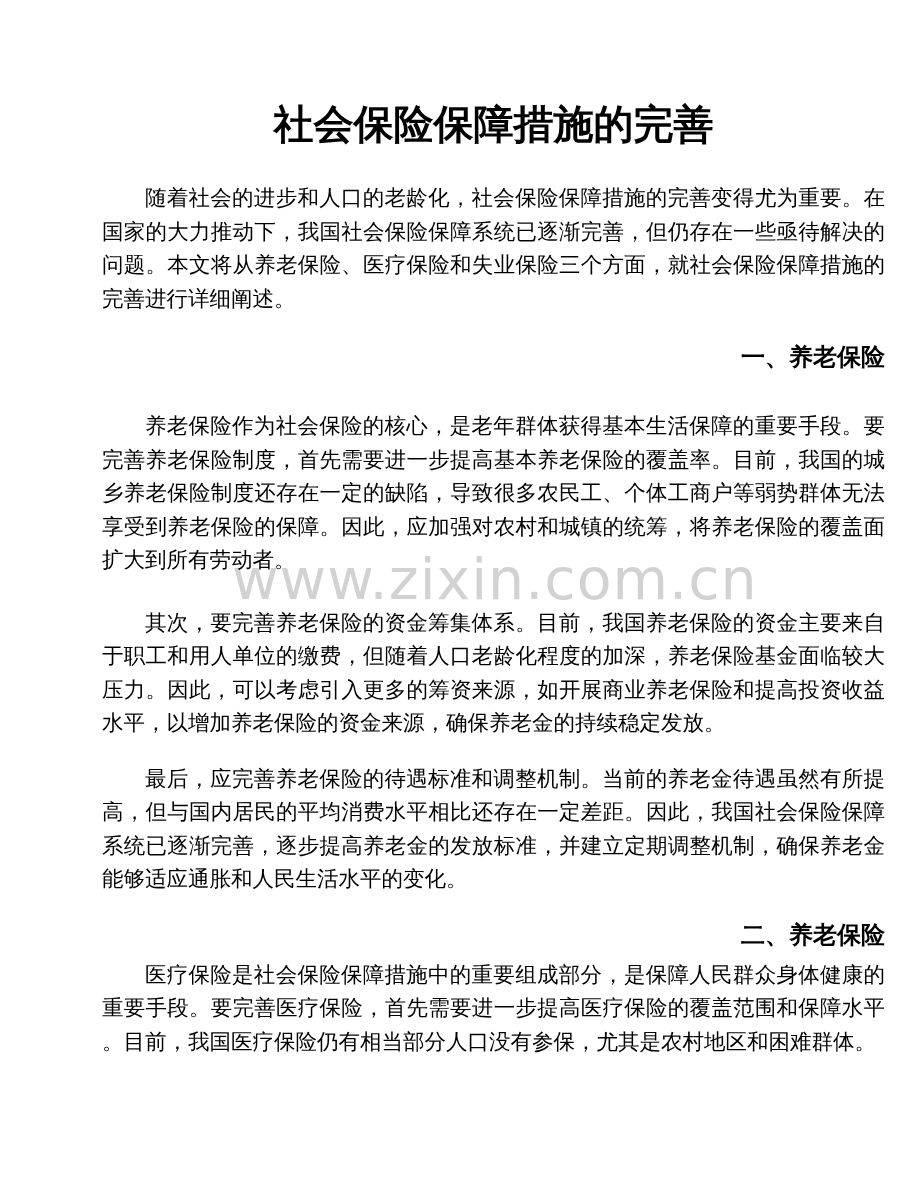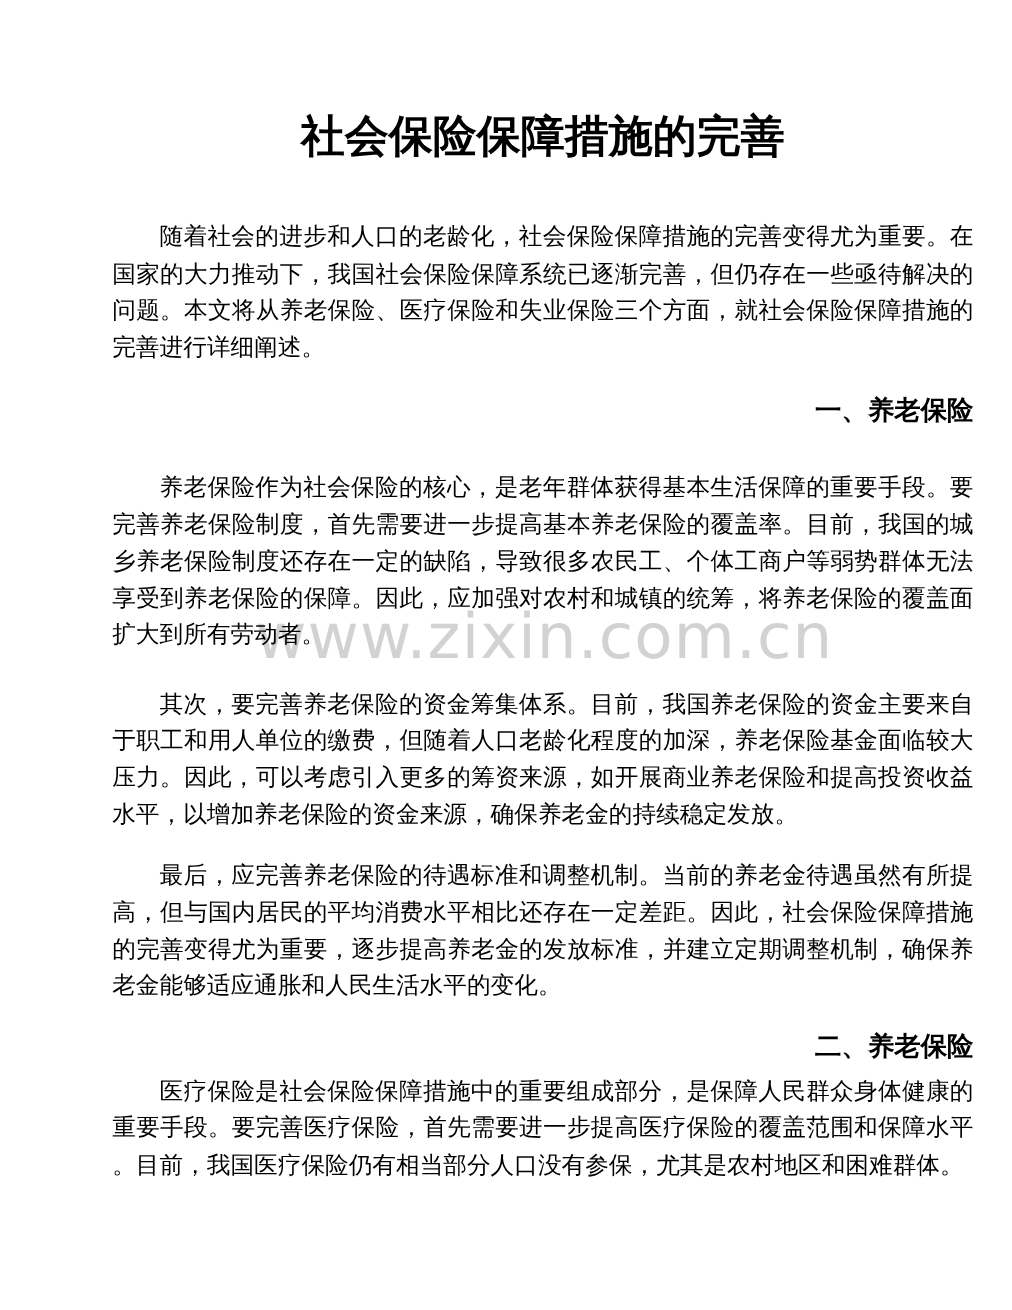--- a/index.html
+++ b/index.html
@@ -56,21 +56,21 @@
   }
   .heading {
     margin: 0 0 0 31px;
     font-family: "Liberation Sans", "DejaVu Sans", sans-serif;
     font-weight: bold;
     font-size: 24px;
     line-height: 34px;
     color: #000000;
     text-align: right;
   }
-  .mt-p1 { margin-top: 47px; }
+  .mt-p1 { margin-top: 30px; }
   .mt-h1 { margin-top: 24px; }
   .mt-p2 { margin-top: 36px; }
   .mt-p3 { margin-top: 29px; }
   .mt-p4 { margin-top: 22px; }
   .mt-h2 { margin-top: 21px; }
   .mt-p5 { margin-top: 7px; }
 </style>
 </head>
 <body>
 
@@ -83,20 +83,20 @@
     <h1 class="doc-title">社会保险保障措施的完善</h1>
 
     <p class="para mt-p1">随着社会的进步和人口的老龄化，社会保险保障措施的完善变得尤为重要。在国家的大力推动下，我国社会保险保障系统已逐渐完善，但仍存在一些亟待解决的问题。本文将从养老保险、医疗保险和失业保险三个方面，就社会保险保障措施的完善进行详细阐述。</p>
 
     <h2 class="heading mt-h1">一、养老保险</h2>
 
     <p class="para mt-p2">养老保险作为社会保险的核心，是老年群体获得基本生活保障的重要手段。要完善养老保险制度，首先需要进一步提高基本养老保险的覆盖率。目前，我国的城乡养老保险制度还存在一定的缺陷，导致很多农民工、个体工商户等弱势群体无法享受到养老保险的保障。因此，应加强对农村和城镇的统筹，将养老保险的覆盖面扩大到所有劳动者。</p>
 
     <p class="para mt-p3">其次，要完善养老保险的资金筹集体系。目前，我国养老保险的资金主要来自于职工和用人单位的缴费，但随着人口老龄化程度的加深，养老保险基金面临较大压力。因此，可以考虑引入更多的筹资来源，如开展商业养老保险和提高投资收益水平，以增加养老保险的资金来源，确保养老金的持续稳定发放。</p>
 
-    <p class="para mt-p4">最后，应完善养老保险的待遇标准和调整机制。当前的养老金待遇虽然有所提高，但与国内居民的平均消费水平相比还存在一定差距。因此，社会保险保障措施的完善变得尤为重要，逐步提高养老金的发放标准，并建立定期调整机制，确保养老金能够适应通胀和人民生活水平的变化。</p>
+    <p class="para mt-p4">最后，应完善养老保险的待遇标准和调整机制。当前的养老金待遇虽然有所提高，但与国内居民的平均消费水平相比还存在一定差距。因此，我国社会保险保障系统已逐渐完善，逐步提高养老金的发放标准，并建立定期调整机制，确保养老金能够适应通胀和人民生活水平的变化。</p>
 
     <h2 class="heading mt-h2">二、养老保险</h2>
 
     <p class="para mt-p5">医疗保险是社会保险保障措施中的重要组成部分，是保障人民群众身体健康的重要手段。要完善医疗保险，首先需要进一步提高医疗保险的覆盖范围和保障水平。目前，我国医疗保险仍有相当部分人口没有参保，尤其是农村地区和困难群体。</p>
 
   </div>
 </div>
 
 </body></html>

